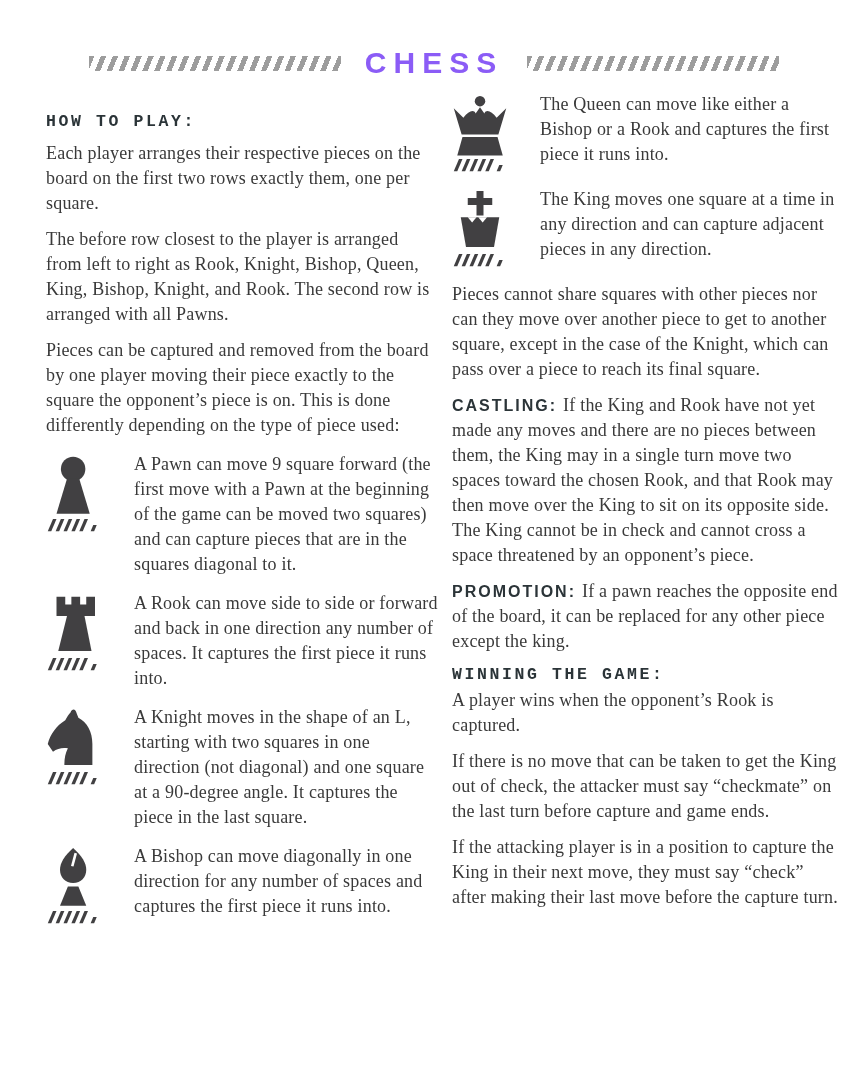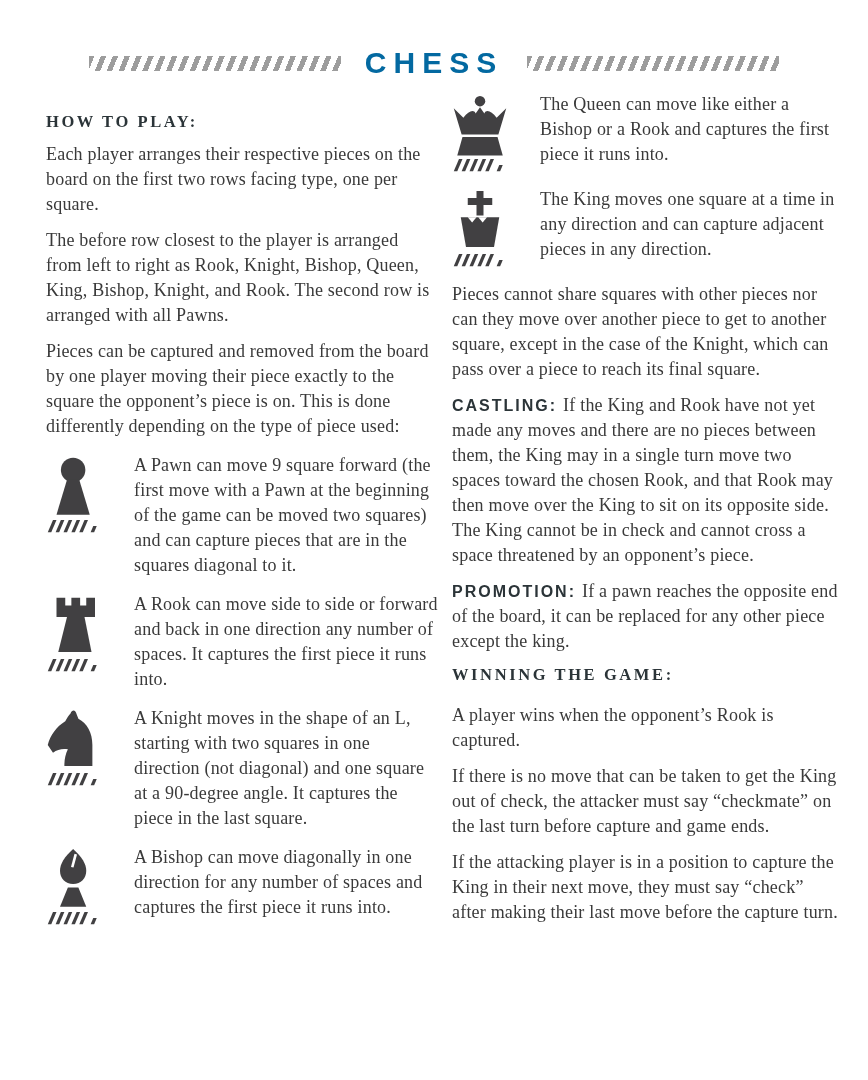--- a/index.html
+++ b/index.html
@@ -25,50 +25,50 @@
   .hatch-bar {
     width: 252px;
     height: 15px;
     background: repeating-linear-gradient(112deg, #9d9d9d 0 5px, #ffffff 5px 11px);
   }
   .title {
     font-family: "Liberation Sans", sans-serif;
     font-weight: 700;
     font-size: 30px;
     letter-spacing: 7px;
-    color: #0369a1;
+    color: #8b5cf6;
     white-space: nowrap;
   }
   
   .col { position: absolute; width: 392px; }
   .col-left  { left: 46px;  top: 112px; }
   .col-right { left: 452px; top: 92px; width: 388px; }
   .heading {
-    font-family: Liberation Serif, serif;
+    font-family: Liberation Mono, monospace;
     font-weight: 700;
     font-size: 16.5px;
     letter-spacing: 2.6px;
     color: #2b3438;
     margin-bottom: 10px;
   }
   p.body-par {
     font-size: 18px;
     line-height: 25px;
     letter-spacing: 0.2px;
     margin-bottom: 11px;
   }
   .inline-label {
     font-family: "Liberation Sans", sans-serif;
     font-weight: 700;
     font-size: 16px;
     letter-spacing: 2px;
     color: #2b3438;
     margin-right: 6px;
   }
-  .winning-heading { margin-top: 4px; margin-bottom: 18px; }
+  .winning-heading { margin-top: 4px; margin-bottom: 4px; }
   
   .piece {
     display: flex;
     align-items: flex-start;
     margin-bottom: 14px;
     gap: 16px;
   }
   .piece .icon {
     flex: 0 0 60px;
     margin-right: 12px;
@@ -90,21 +90,21 @@
 
   <header class="title-row">
     <span class="hatch-bar"></span>
     <h1 class="title">CHESS</h1>
     <span class="hatch-bar"></span>
   </header>
 
   <section class="col col-left">
     <h2 class="heading">HOW TO PLAY:</h2>
 
-    <p class="body-par">Each player arranges their respective pieces on the board on the first two rows facing type, one per square.</p>
+    <p class="body-par">Each player arranges their respective pieces on the board on the first two rows exactly them, one per square.</p>
     <p class="body-par">The before row closest to the player is arranged from left to right as Rook, Knight, Bishop, Queen, King, Bishop, Knight, and Rook. The second row is arranged with all Pawns.</p>
     <p class="body-par" style="margin-bottom:14px;">Pieces can be captured and removed from the board by one player moving their piece exactly to the square the opponent’s piece is on. This is done differently depending on the type of piece used:</p>
 
     <div class="piece">
       <span class="icon">
         <svg viewBox="0 0 64 90" xmlns="http://www.w3.org/2000/svg">
           <circle class="ink" cx="31" cy="17" r="14"></circle>
           <path class="ink" d="M24 28 L38 28 L50 68 L12 68 Z"></path>
           <g class="ink">
             <path d="M2 88 L8 74 L12 74 L6 88 Z"></path>

